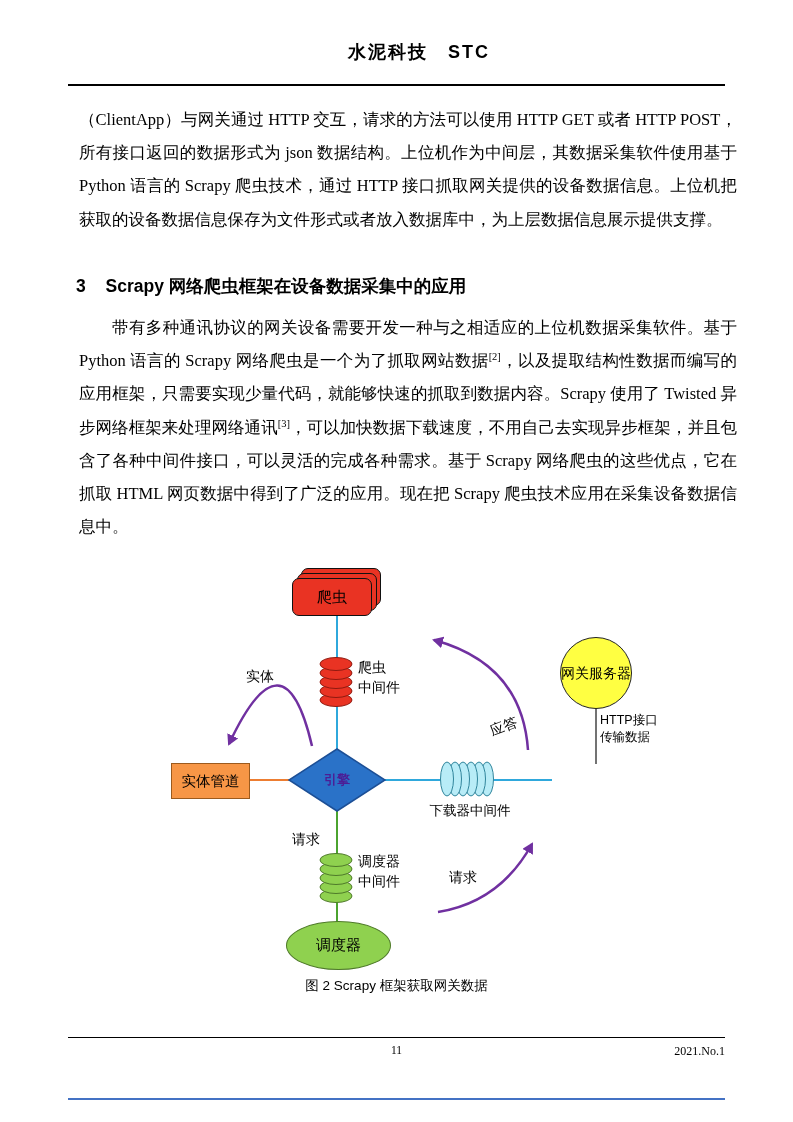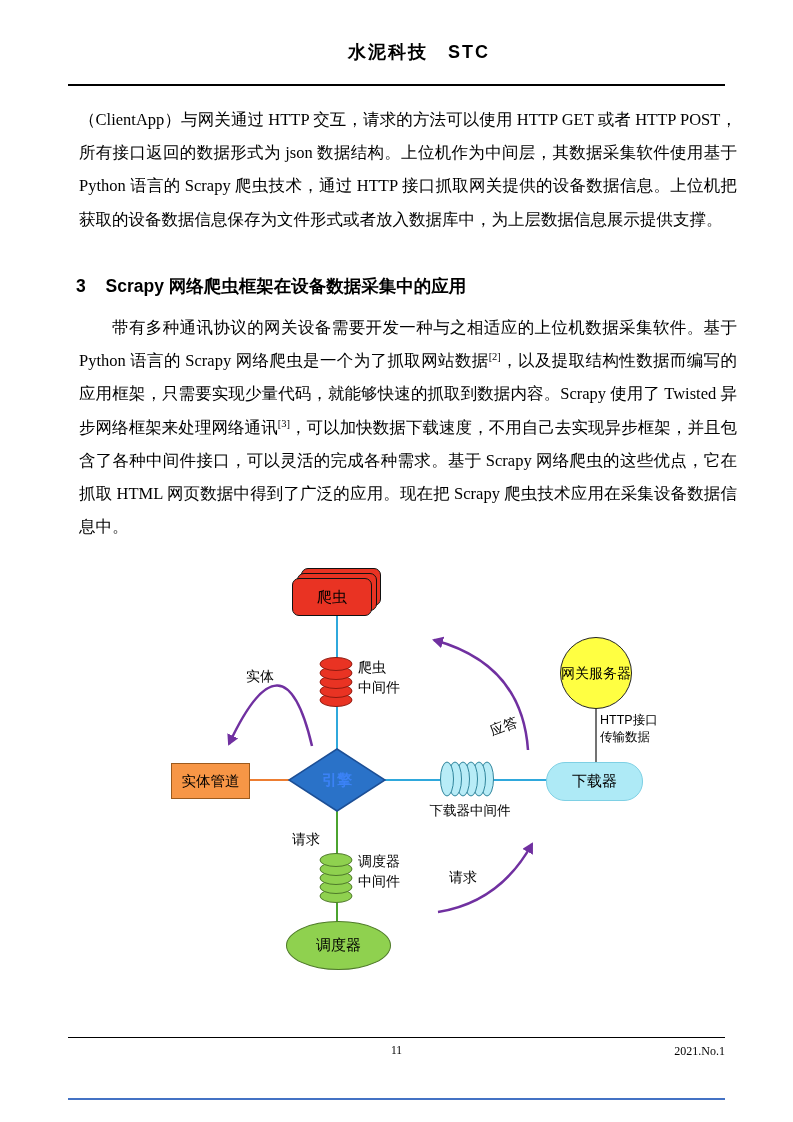--- a/index.html
+++ b/index.html
@@ -30,21 +30,21 @@
   .diagram{position:absolute;top:560px;left:0;width:793px;height:420px;}
   .diagram svg{position:absolute;left:0;top:0;}
   .dg{position:absolute;font-family:"Liberation Sans","DejaVu Sans",sans-serif;color:#000;}
   .spider-stack{left:292px;top:8px;width:88px;height:48px;}
   .spider-card{position:absolute;width:78px;height:36px;background:#e93323;border:1.2px solid #111;border-radius:7px;}
   .spider-back{left:9px;top:0;}
   .spider-mid{left:4.5px;top:5px;}
   .spider-front{left:0;top:10px;display:flex;align-items:center;justify-content:center;font-size:15px;}
   .spider-mw-label{left:358px;top:97px;font-size:14px;line-height:20px;}
   .entity-label{left:246px;top:108px;font-size:14px;}
-  .engine-label{left:305px;top:206px;width:64px;line-height:28px;text-align:center;color:#3b82f6;font-size:15px;font-weight:bold;}
+  .engine-label{left:305px;top:206px;width:64px;line-height:28px;text-align:center;color:#4c1d95;font-size:13px;font-weight:bold;}
   .pipeline{left:143px;top:203px;width:77px;height:34px;background:#f79646;border:1.2px solid #9c5a1d;
     display:flex;align-items:center;justify-content:center;font-size:14.5px;margin-left:28px;}
   .gateway{left:560px;top:77px;width:70px;height:70px;border-radius:50%;background:#ffff42;border:1.3px solid #222;
     display:flex;flex-direction:row;align-items:center;justify-content:center;font-size:14px;line-height:18px;text-align:center;}
   .http-label{left:600px;top:152px;font-size:12.5px;line-height:17px;}
   .response-label{left:490px;top:158px;font-size:14px;transform:rotate(-21deg);}
   .downloader{left:546px;top:202px;width:95px;height:37px;border-radius:19px;background:#aeeaf6;border:1px solid #7ed0e4;
     display:flex;align-items:center;justify-content:center;font-size:15px;}
   .downloader-mw-label{left:424px;top:242px;width:92px;text-align:center;font-size:13.5px;}
   .request-left-label{left:292px;top:271px;font-size:14px;}
@@ -152,39 +152,37 @@
       <span>服务器</span>
     </div>
 
     <div class="dg http-label two-line">
       <span>HTTP接口</span>
       <span>传输数据</span>
     </div>
 
     <div class="dg response-label">应答</div>
 
-    <div class="dg downloader">
-      <span>下载器</span>
-    </div>
 
     <div class="dg downloader-mw-label">下载器中间件</div>
 
     <div class="dg request-left-label">请求</div>
 
     <div class="dg scheduler-mw-label two-line">
       <span>调度器</span>
       <span>中间件</span>
     </div>
 
     <div class="dg request-right-label">请求</div>
 
     <div class="dg scheduler">
       <span>调度器</span>
     </div>
   </div>
 
+  <div class="caption">图 2 Scrapy 框架获取网关数据</div>
 
   <div class="footer-rule"></div>
   <div class="footer-pagenum">11</div>
   <div class="footer-issue">2021.No.1</div>
   <div class="footer-blue-rule"></div>
 
 </div>
 
 </body></html>

